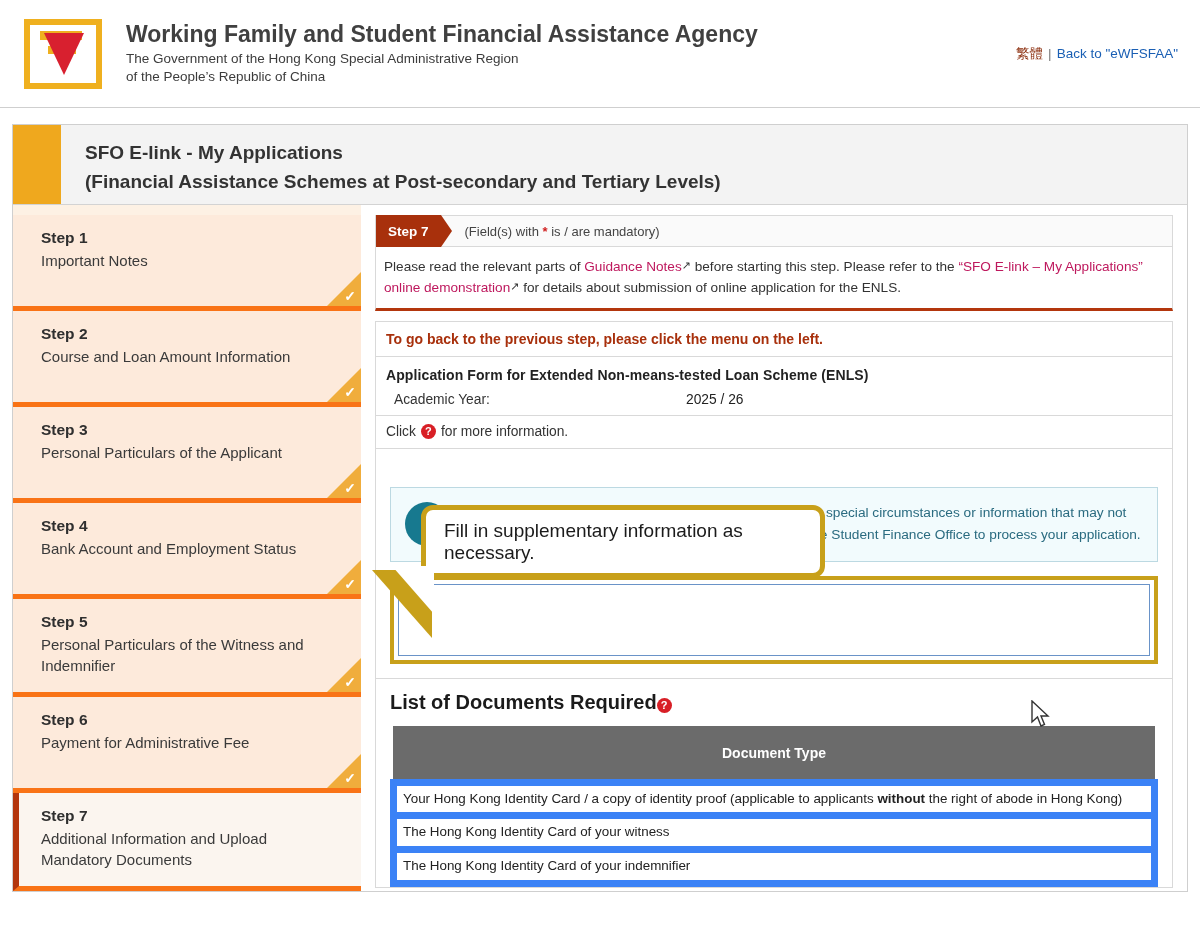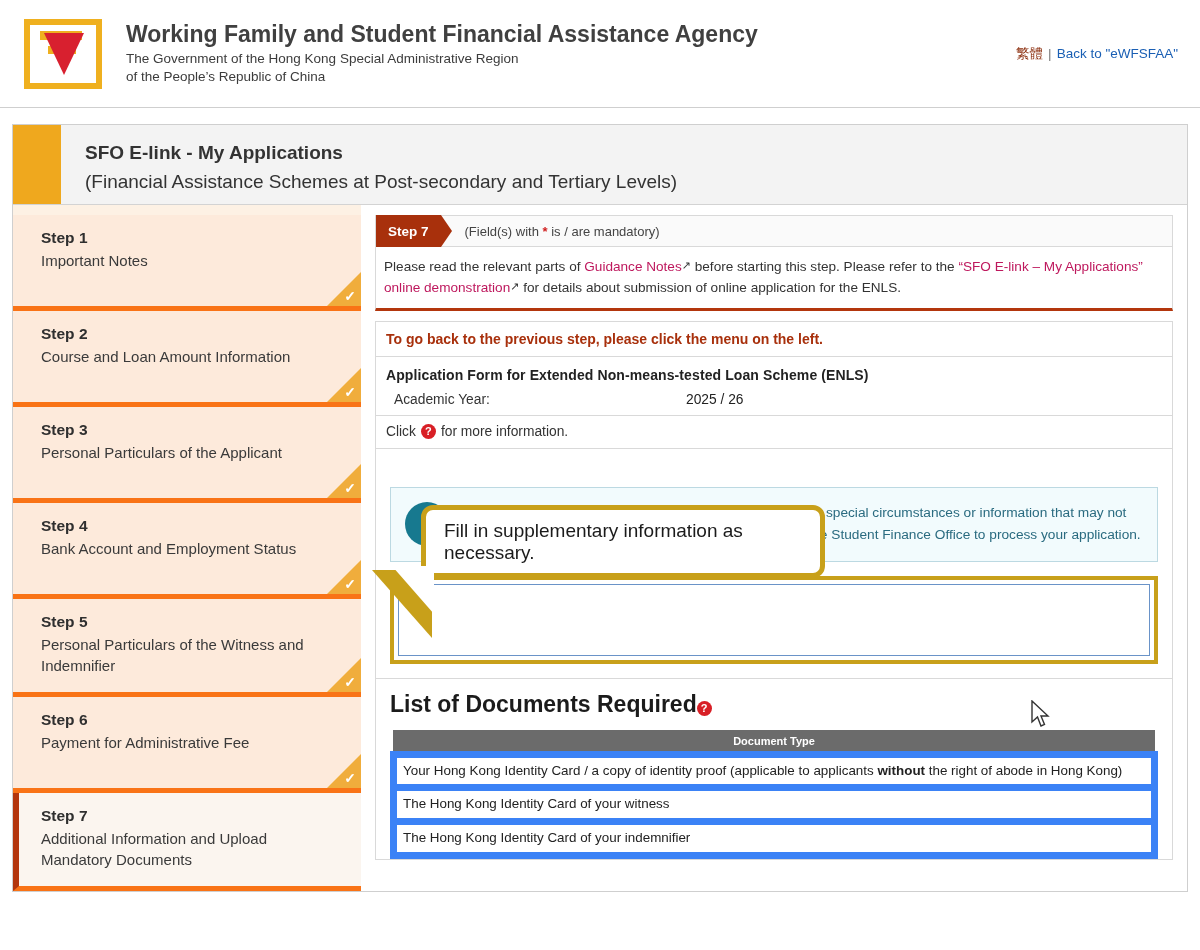--- a/index.html
+++ b/index.html
@@ -87,21 +87,21 @@
     height: 80px;
   }
   .title-bar .accent {
     width: 48px; background: #efa81e; flex: 0 0 48px;
   }
   .title-bar .titles {
     padding: 14px 0 0 24px;
     color: #333;
   }
   .title-bar .t1 { font-size: 19px; font-weight: bold; line-height: 1.5; }
-  .title-bar .t2 { font-size: 19px; font-weight: normal; line-height: 1.45; }
+  .title-bar .t2 { font-size: 19px; font-weight: bold; line-height: 1.45; }
 
   .body-row { display: flex; align-items: stretch; }
 
   
   .steps {
     width: 348px; flex: 0 0 348px;
     background: #fdf1e4;
     padding-top: 10px;
   }
   .step {
@@ -256,34 +256,34 @@
     outline: none;
     display: block;
   }
 
   .docs-block {
     border: 1px solid #d9d9d9;
     border-top: none;
     padding: 12px 14px 0 14px;
   }
   .docs-title {
-    font-size: 23px; font-weight: bold; color: #1b1b1b;
+    font-size: 20px; font-weight: bold; color: #1b1b1b;
     display: inline-block;
   }
   .docs-table {
     width: 100%;
     border-collapse: collapse;
     margin-top: 12px;
     font-size: 13.4px;
     color: #222;
   }
   .docs-table th {
     background: #6b6b6b; color: #ffffff;
-    font-size: 11px; font-weight: bold;
-    padding: 4px 4px;
+    font-size: 14px; font-weight: bold;
+    padding: 18px 4px;
     border: 1px solid #6b6b6b;
   }
   .docs-table td {
     border: 7px solid #3b82f6;
     padding: 4px 6px;
     line-height: 1.4;
   }
 
   
   .callout {

